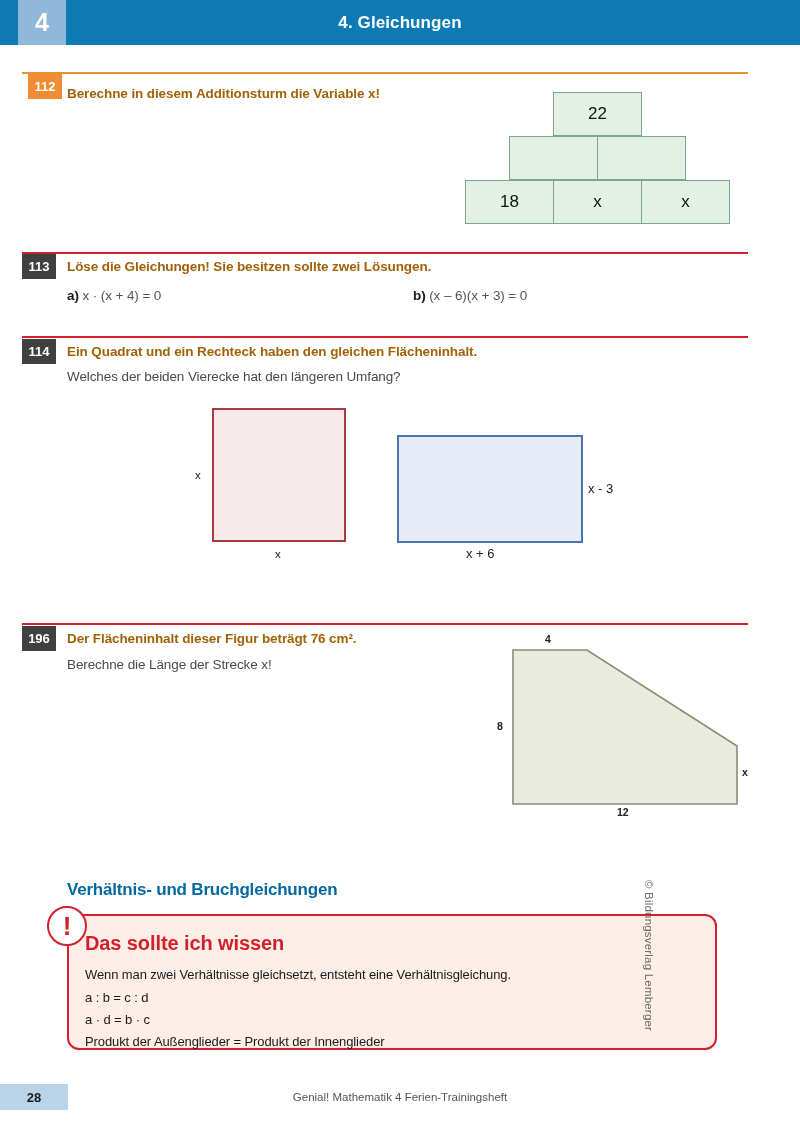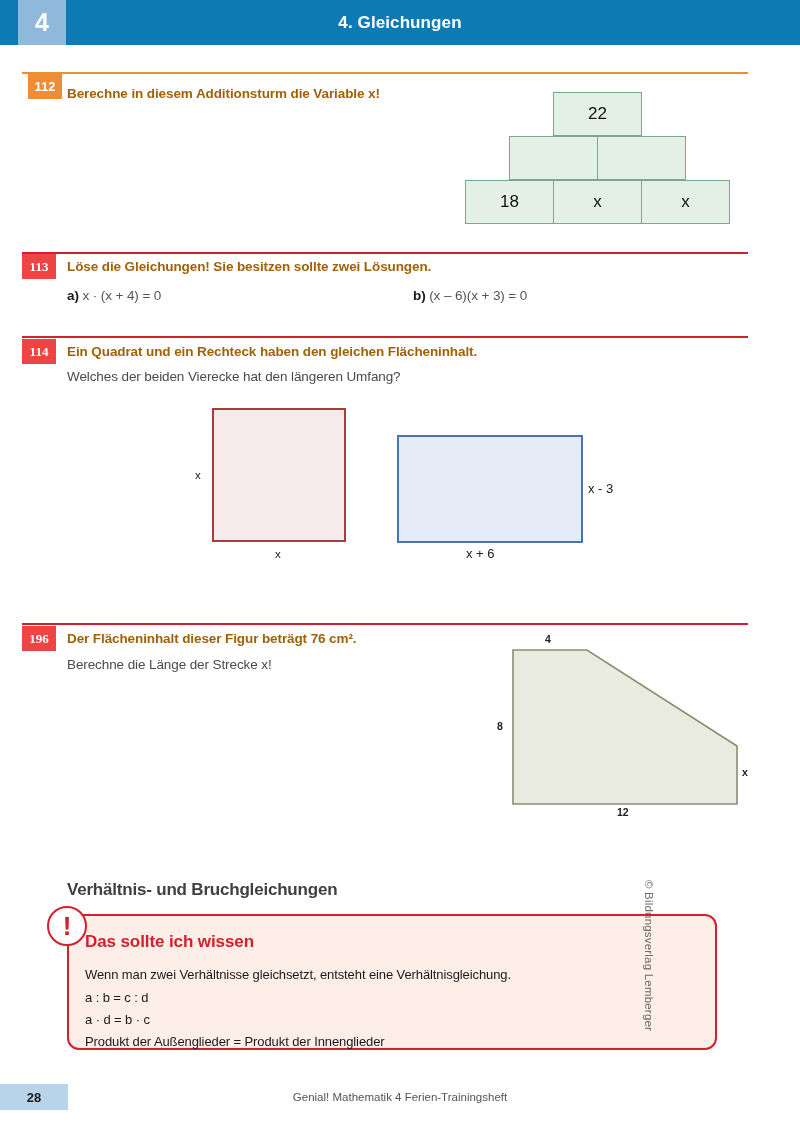--- a/index.html
+++ b/index.html
@@ -31,21 +31,21 @@
   .rule { position: absolute; left: 22px; width: 726px; height: 2px; }
   .rule.orange { background: #e8912f; }
   .rule.red    { background: #d2202c; }
 
   .num-box {
     position: absolute; width: 34px; height: 25px;
     display: flex; align-items: center; justify-content: center;
     color: #ffffff; font-size: 13px; font-weight: bold;
   }
   .num-box.orange { background: #ef8c35; }
-  .num-box.red    { background: #ef4444; font-family: Liberation Serif, serif; }
+  .num-box.red    { background: #404040; }
 
   .q-title {
     position: absolute; font-size: 13.5px; font-weight: bold; color: #a16207;
     letter-spacing: -.1px;
   }
   .q-sub {
     position: absolute; font-size: 13.5px; color: #4a4a4a; font-weight: normal;
     letter-spacing: -.1px;
   }
   .eq {
@@ -71,37 +71,37 @@
     position: absolute; font-size: 11.5px; color: #222; font-weight: normal;
   }
   .shape-label.big { font-size: 13px; }
 
   
   .poly-wrap { position: absolute; }
   .poly-label { position: absolute; font-size: 10.5px; color: #222; font-weight: bold; }
 
   
   .section-heading {
-    position: absolute; font-size: 17px; font-weight: bold; color: #404040;
+    position: absolute; font-size: 17px; font-weight: bold; color: #0369a1;
     letter-spacing: -.2px;
   }
 
   
   .infobox {
     position: absolute; border: 2.5px solid #d2202c; border-radius: 12px;
     background: #fdeee8;
   }
   .infobox-icon {
     position: absolute; width: 40px; height: 40px; border-radius: 50%;
     border: 2.5px solid #d2202c; background: #ffffff;
     display: flex; align-items: center; justify-content: center;
     color: #d2202c; font-size: 26px; font-weight: bold; line-height: 1;
   }
   .infobox-title {
-    position: absolute; color: #d2202c; font-size: 17px; font-weight: bold;
+    position: absolute; color: #d2202c; font-size: 20px; font-weight: bold;
     letter-spacing: -.1px;
   }
   .infobox-line {
     position: absolute; font-size: 13px; color: #1a1a1a; letter-spacing: -.1px;
   }
 
   
   .copyright {
     position: absolute; right: -6px; top: 880px;
     font-size: 11.5px; color: #6b6b6b; white-space: nowrap;

